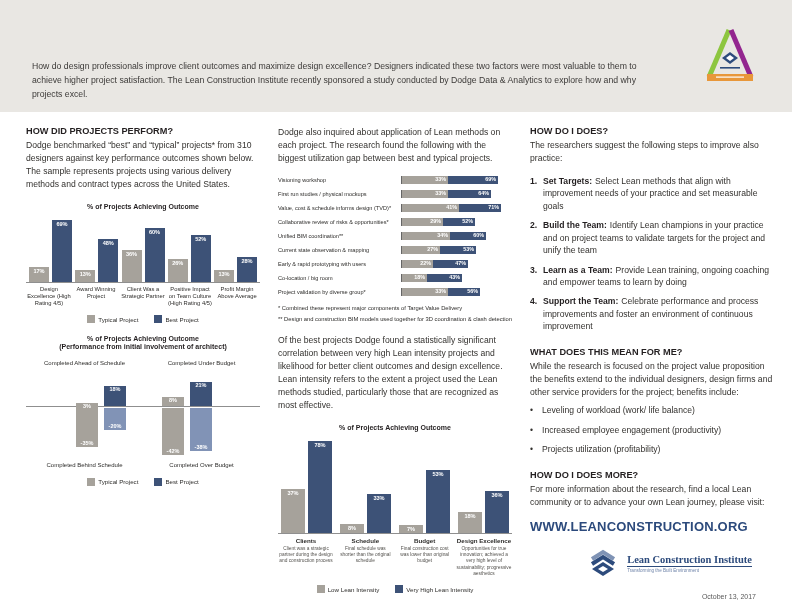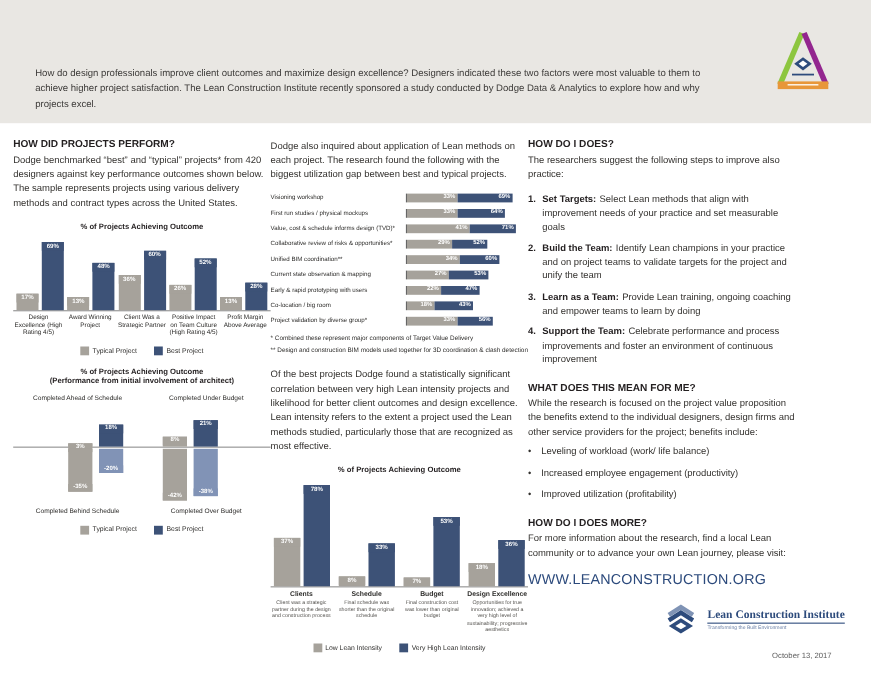--- a/index.html
+++ b/index.html
@@ -5,21 +5,21 @@
   html,body{margin:0;padding:0;background:#d7d5d2;}
   .page{position:relative;width:792px;height:612px;background:#e9e7e3;overflow:hidden;
         font-family:"Liberation Sans",sans-serif;-webkit-font-smoothing:antialiased;}
   
   .header{position:relative;height:112px;background:#e9e7e3;}
   .title{position:absolute;left:32px;top:28px;font-size:20px;font-weight:bold;color:#231f20;letter-spacing:-0.2px;}
   .subtitle{position:absolute;left:32px;top:60px;width:628px;font-size:8.7px;line-height:1.6;color:#3c3a38;}
   .tri-logo{position:absolute;right:34px;top:26px;}
   
   .content{position:absolute;top:112px;left:0;right:0;bottom:0;background:#ffffff;}
-  .cols{display:flex;padding:12px 18px 0 12px;}
+  .cols{display:flex;padding:12px 18px 0 26px;gap:18px;}
   #col-left,#col-mid{width:234px;flex:none;}
   #col-right{width:244px;flex:none;}
   h2.sec{font-size:9.2px;font-weight:bold;color:#231f20;margin:14px 0 3px;}
   .col > h2.sec:first-child{margin-top:2px;}
   .body{font-size:8.6px;line-height:1.5;color:#33312e;margin:2px 0 6px;}
   .chart-title{font-size:7px;font-weight:bold;text-align:center;color:#231f20;margin:12px 0 8px;}
   .chart-sub{font-size:7px;font-weight:bold;text-align:center;color:#231f20;margin:-7px 0 8px;}
   
   .vplot{display:flex;justify-content:space-between;align-items:flex-end;border-bottom:1.6px solid #8f8f8f;height:64px;padding:0 3px;}
   #chart3 .vplot{height:94px;}
@@ -57,23 +57,23 @@
   .fns{margin:6px 0 10px;}
   .footnote-left{margin-top:26px;}
   
   .step{display:flex;margin:0 0 7px;font-size:8.6px;line-height:1.45;color:#33312e;}
   .step-num{font-weight:bold;width:13px;flex:none;color:#231f20;}
   .step-text b{color:#231f20;margin-right:3px;margin-top:24px;}
   .steps{margin-top:10px;}
   .bullet{display:flex;font-size:8.6px;line-height:1.45;margin:6px 0 7px;color:#33312e;}
   .bdot{width:12px;flex:none;}
   .bdot::before{content:"\2022";}
-  .url{font-size:13px;font-weight:normal;color:#2c4a7c;margin-top:10px;letter-spacing:0.2px;}
-  
-  .lci-footer{position:absolute;right:24px;bottom:34px;display:flex;align-items:center;gap:7px;}
+  .url{font-size:13px;font-weight:bold;color:#2c4a7c;margin-top:10px;letter-spacing:0.2px;}
+  
+  .lci-footer{position:absolute;right:40px;bottom:34px;display:flex;align-items:center;gap:7px;}
   .lci-name{font-family:"Liberation Serif",serif;font-weight:bold;font-size:10.5px;color:#2d4b7c;white-space:nowrap;}
   .lci-tag{font-size:4.6px;color:#6d82a8;border-top:1px solid #2d4b7c;padding-top:1px;margin-top:1px;}
   .date{position:absolute;right:36px;bottom:12px;font-size:7px;color:#5a5a5a;}
 </style>
 </head>
 <body>
 
 <div class="page">
 
   <div class="header">
@@ -89,21 +89,21 @@
         <rect x="14" y="50.5" width="28" height="1.2" fill="#ffffff"></rect>
       </svg>
     </div>
   </div>
 
   <div class="content">
     <div class="cols">
 
       <div class="col" id="col-left">
         <h2 class="sec">HOW DID PROJECTS PERFORM?</h2>
-        <p class="body">Dodge benchmarked “best” and “typical” projects* from 420 designers against key performance outcomes shown below. The sample represents projects using various delivery methods and contract types across the United States.</p>
+        <p class="body">Dodge benchmarked “best” and “typical” projects* from 310 designers against key performance outcomes shown below. The sample represents projects using various delivery methods and contract types across the United States.</p>
 
         <div class="chart" id="chart0">
           <div class="chart-title">% of Projects Achieving Outcome</div>
           <div class="vplot">
               <div class="vgroup">
                 <div class="vbar" style="height: 15px; width: 20px; background: rgb(166, 162, 155);">
                   <span class="vval">17%</span>
                 </div>
                 <div class="vbar" style="height: 62px; width: 20px; background: rgb(61, 82, 119);">
                   <span class="vval">69%</span>
@@ -432,21 +432,21 @@
           <div class="bullet">
               <span class="bdot"></span>
               <span>Leveling of workload (work/ life balance)</span>
             </div>
           <div class="bullet">
               <span class="bdot"></span>
               <span>Increased employee engagement (productivity)</span>
             </div>
           <div class="bullet">
               <span class="bdot"></span>
-              <span>Improved utilization (profitability)</span>
+              <span>Projects utilization (profitability)</span>
             </div>
         </div>
 
         <h2 class="sec">HOW DO I DOES MORE?</h2>
         <p class="body">For more information about the research, find a local Lean community or to advance your own Lean journey, please visit:</p>
         <div class="url">WWW.LEANCONSTRUCTION.ORG</div>
       </div>
 
     </div>
 

